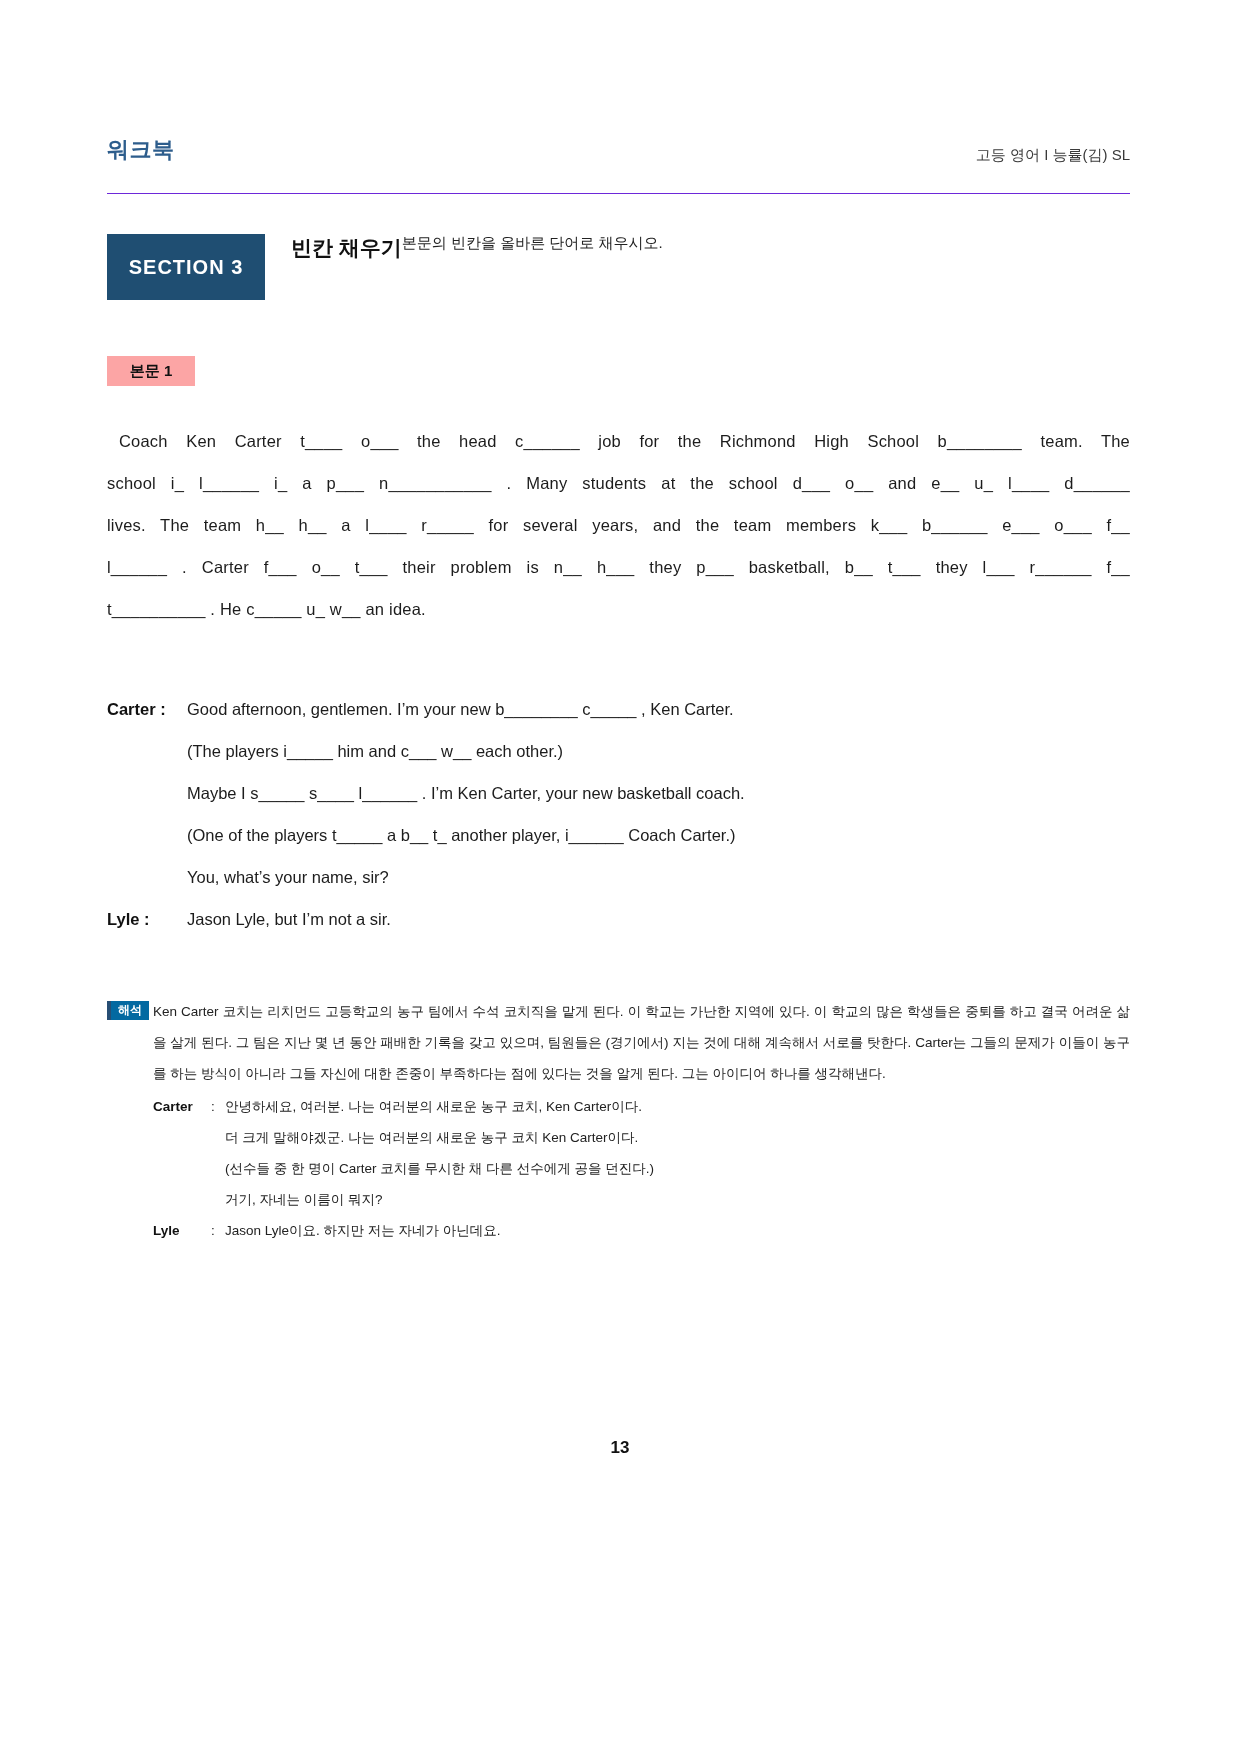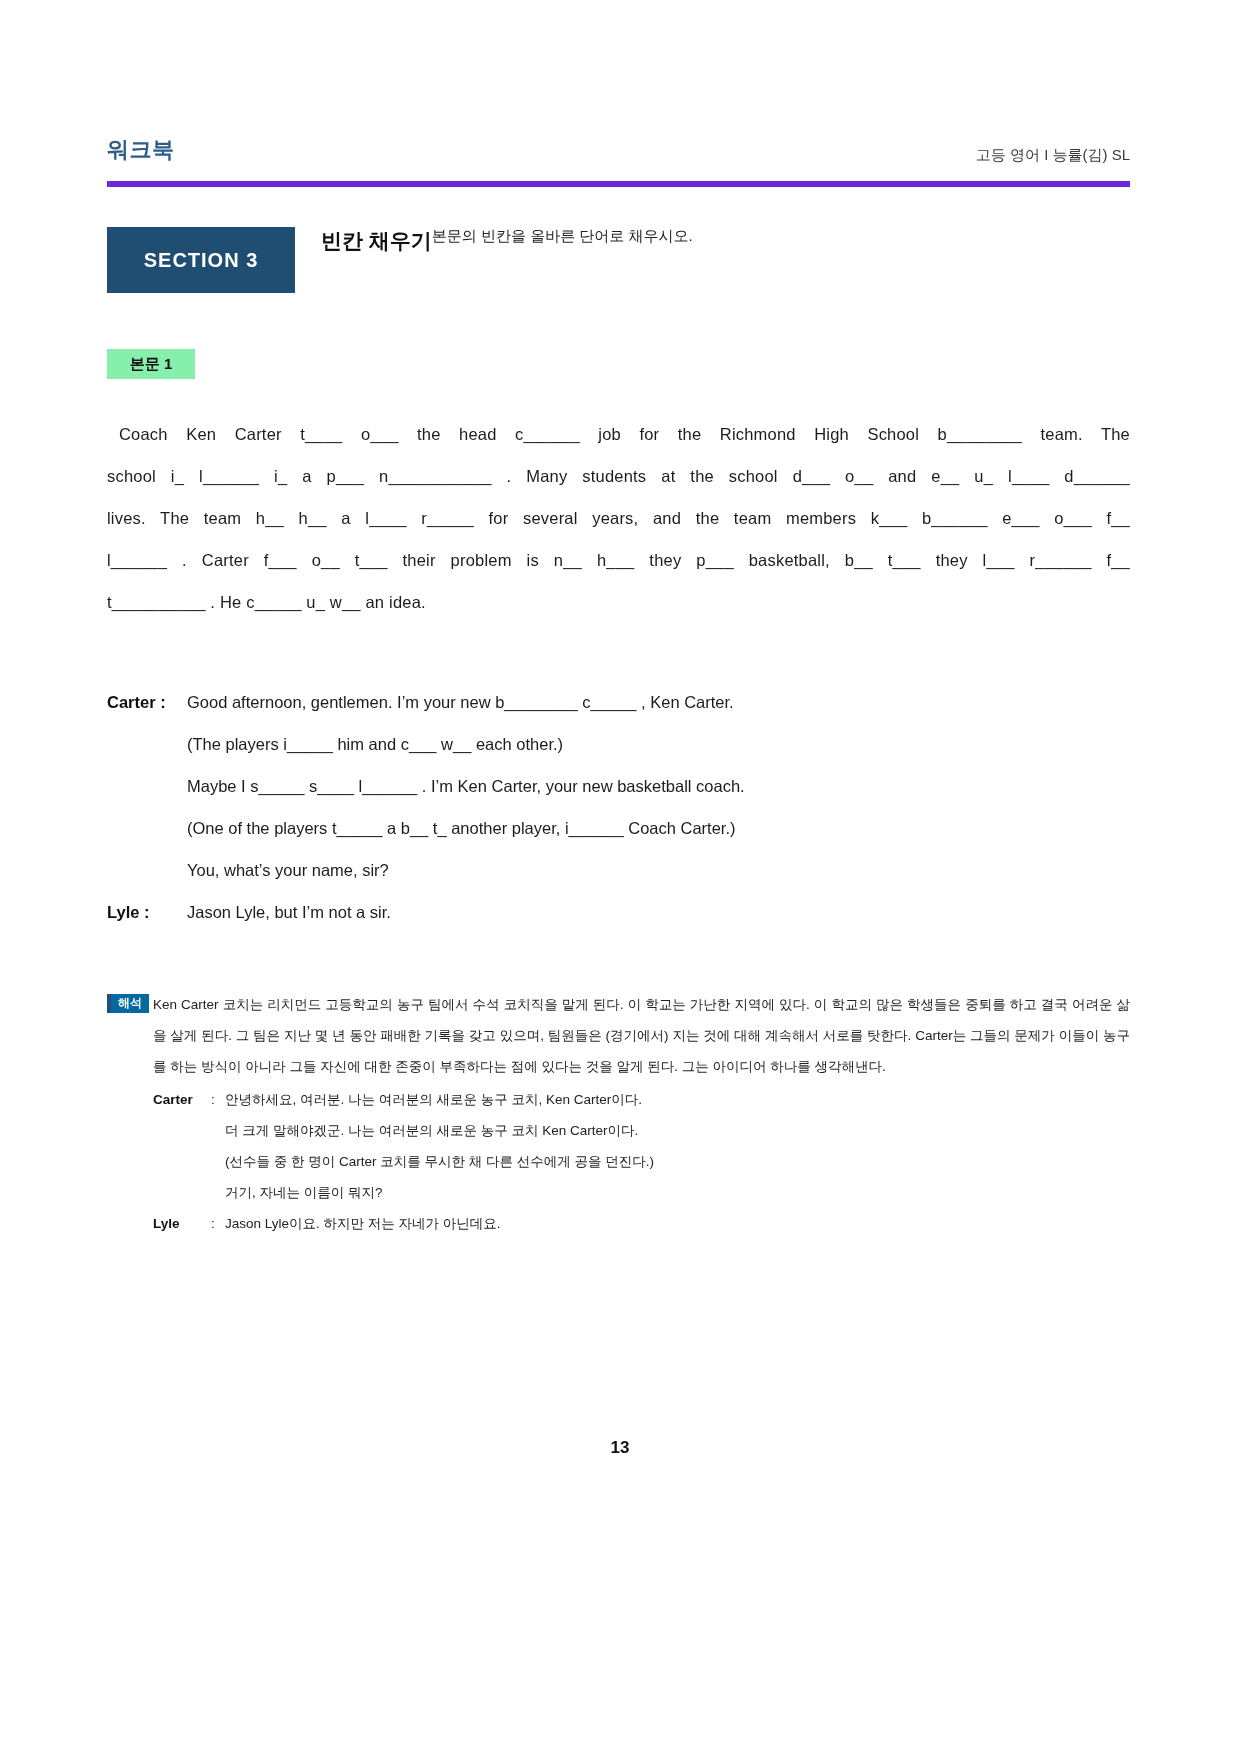--- a/index.html
+++ b/index.html
@@ -8,42 +8,42 @@
     width: 1240px; height: 1752px;
     position: relative;
     font-family: "Liberation Sans", "DejaVu Sans", sans-serif;
     color: #1a1a1a;
   }
   .page { position: absolute; left: 107px; top: 0; width: 1023px; }
 
   
   .header {
     display: flex; justify-content: space-between; align-items: flex-end;
-    padding-top: 135px; padding-bottom: 16px;
-    border-bottom: 6px solid #6d28d9;
+    padding-top: 135px; padding-bottom: 28px;
+    border-bottom: 1px solid #6d28d9;
   }
   .brand { font-size: 22px; font-weight: bold; color: #2d5d8c; letter-spacing: 0.5px; }
   .course { font-size: 15px; color: #3a3a3a; }
 
   
   .section-row { display: flex; align-items: stretch; margin-top: 40px; }
   .section-box {
     background: #1f4e72; color: #ffffff;
-    width: 188px; height: 66px;
+    width: 158px; height: 66px;
     display: flex; align-items: center; justify-content: center;
     font-size: 20px; font-weight: bold; letter-spacing: 1px;
   }
   .section-text { margin-left: 26px; display: flex; flex-direction: row; justify-content: center; }
   .section-title { font-size: 21px; font-weight: bold; color: #111; margin-bottom: 8px; }
   .section-sub { font-size: 15px; color: #222; }
 
   
   .passage-badge {
     display: inline-flex; align-items: center; justify-content: center;
-    background: #86efac; color: #111;
+    background: #fca5a5; color: #111;
     min-width: 88px; height: 30px; padding: 0 16px;
     font-size: 15px; font-weight: bold;
     margin-top: 56px;
   }
 
   
   .passage { margin-top: 34px; font-size: 16.5px; color: #1c1c1c; }
   .passage .pline {
     line-height: 42px;
     text-align: justify; text-align-last: justify;

